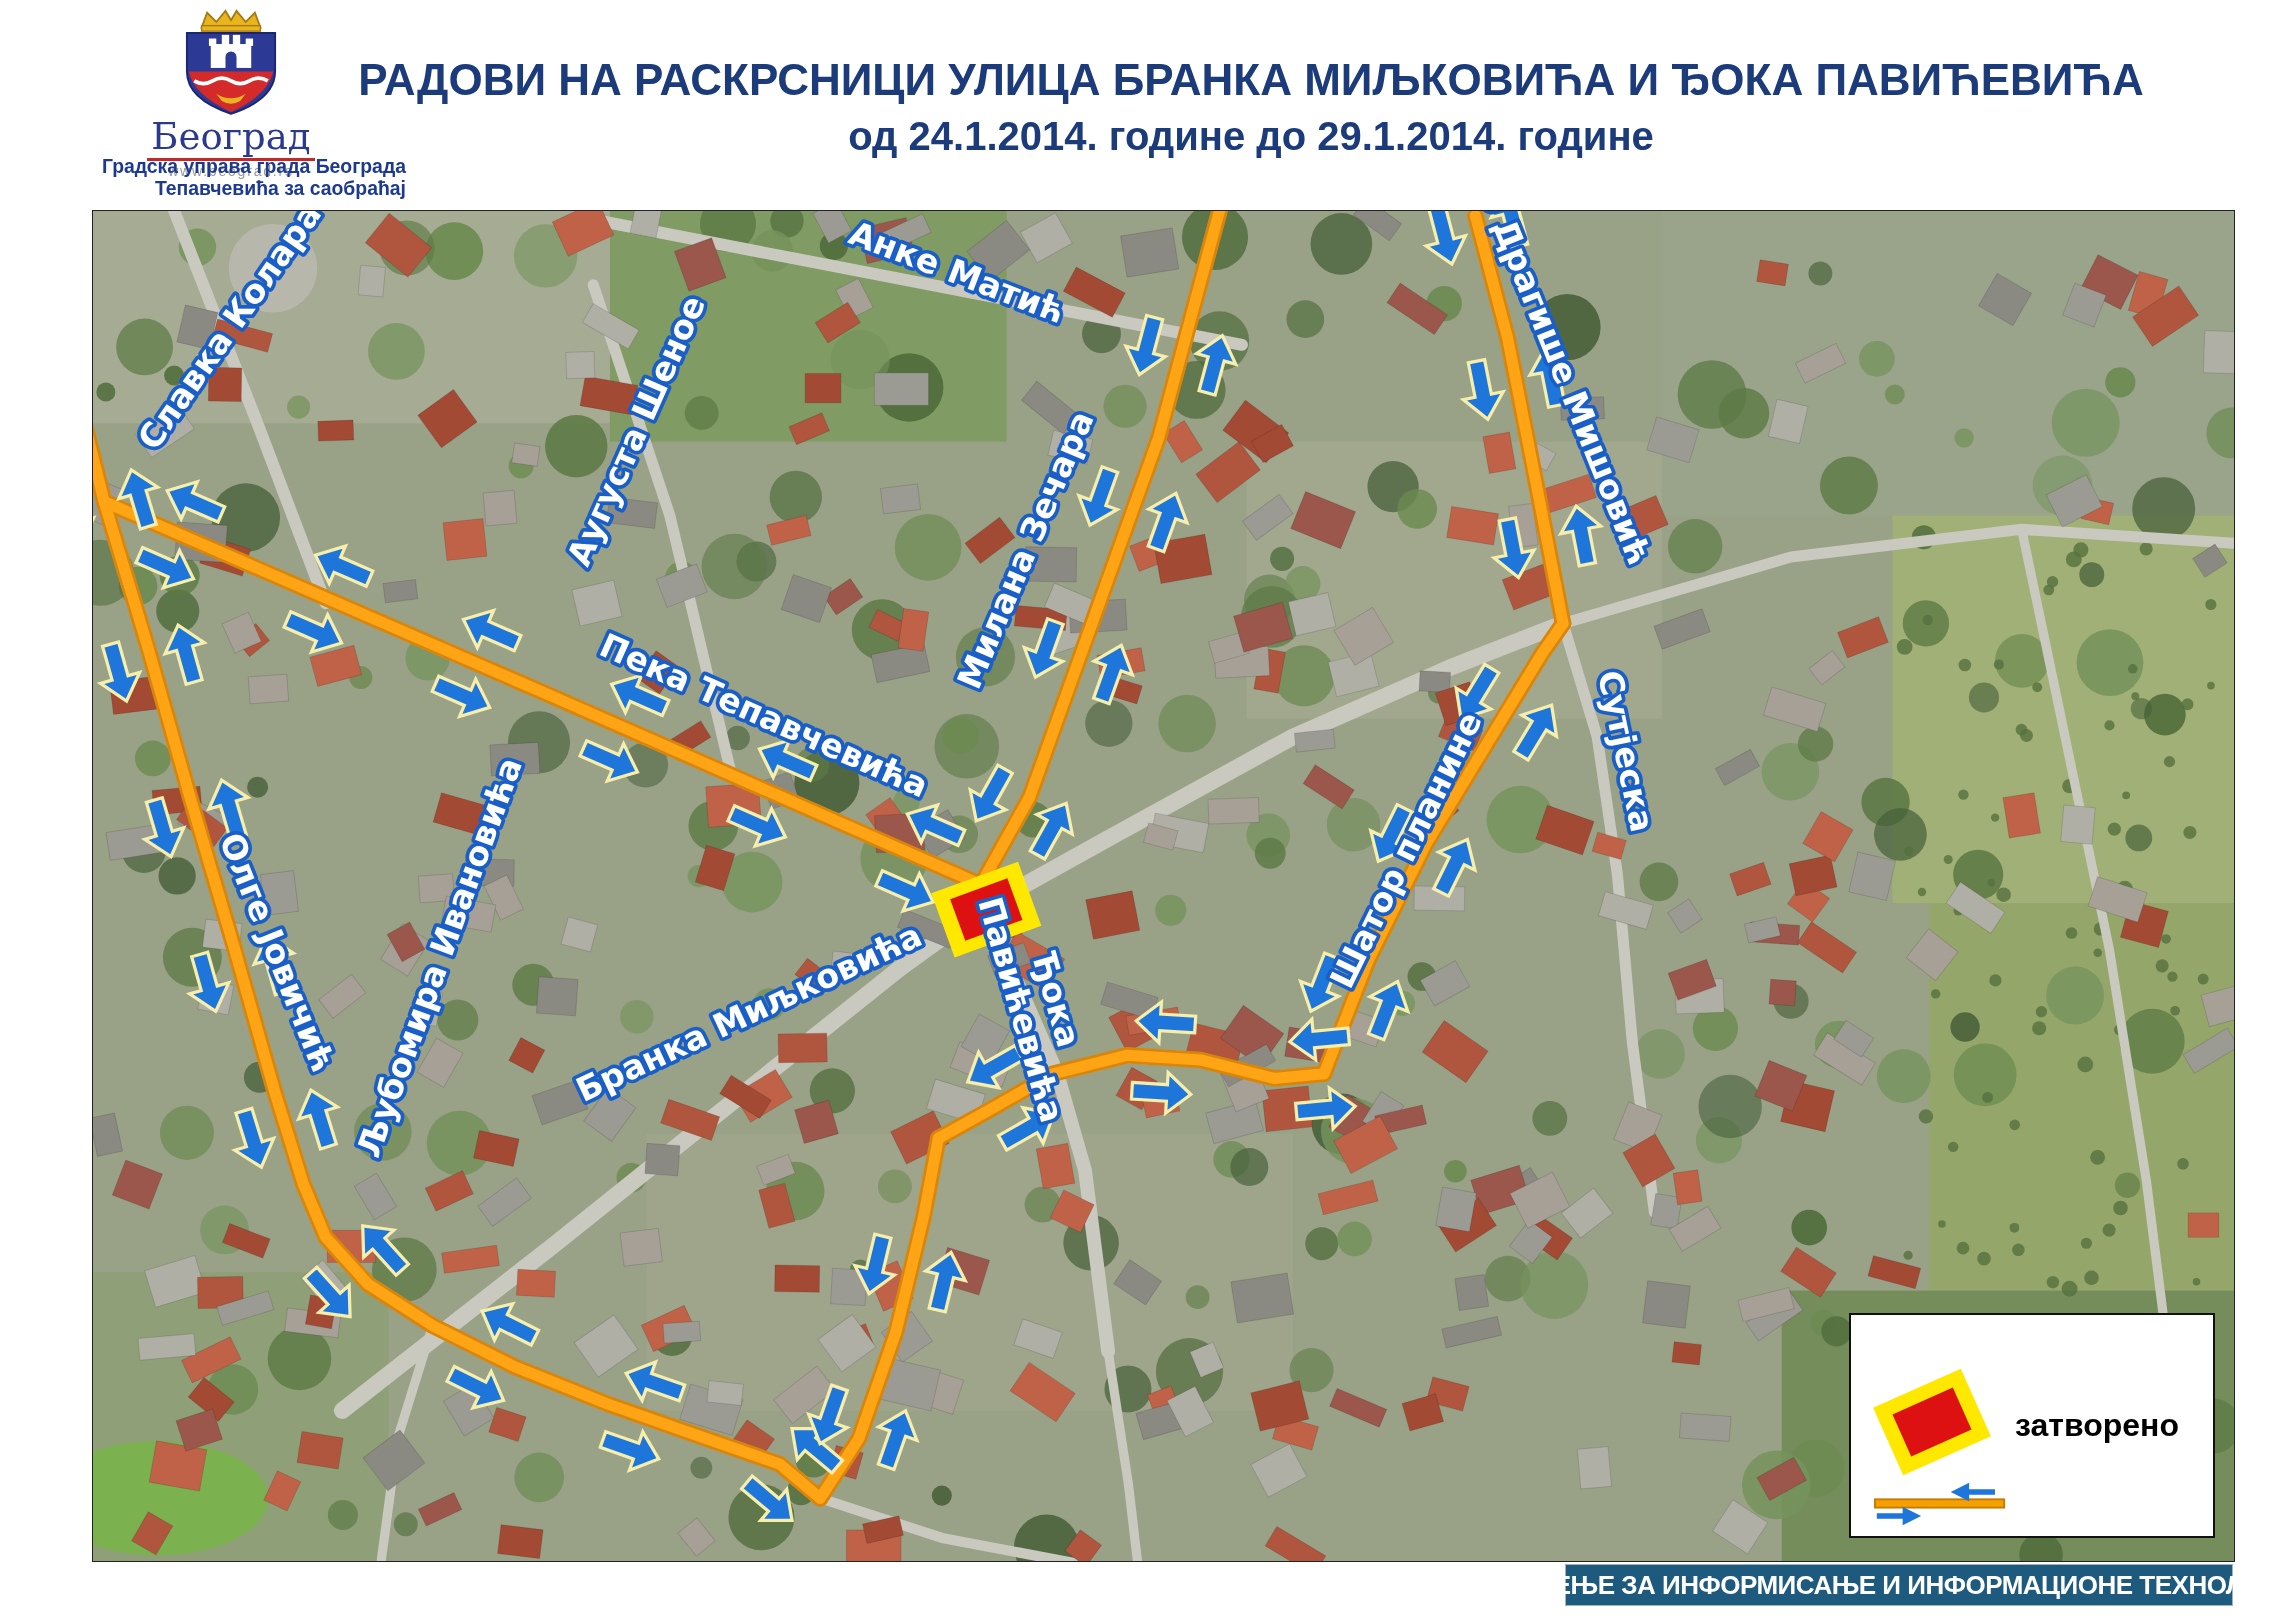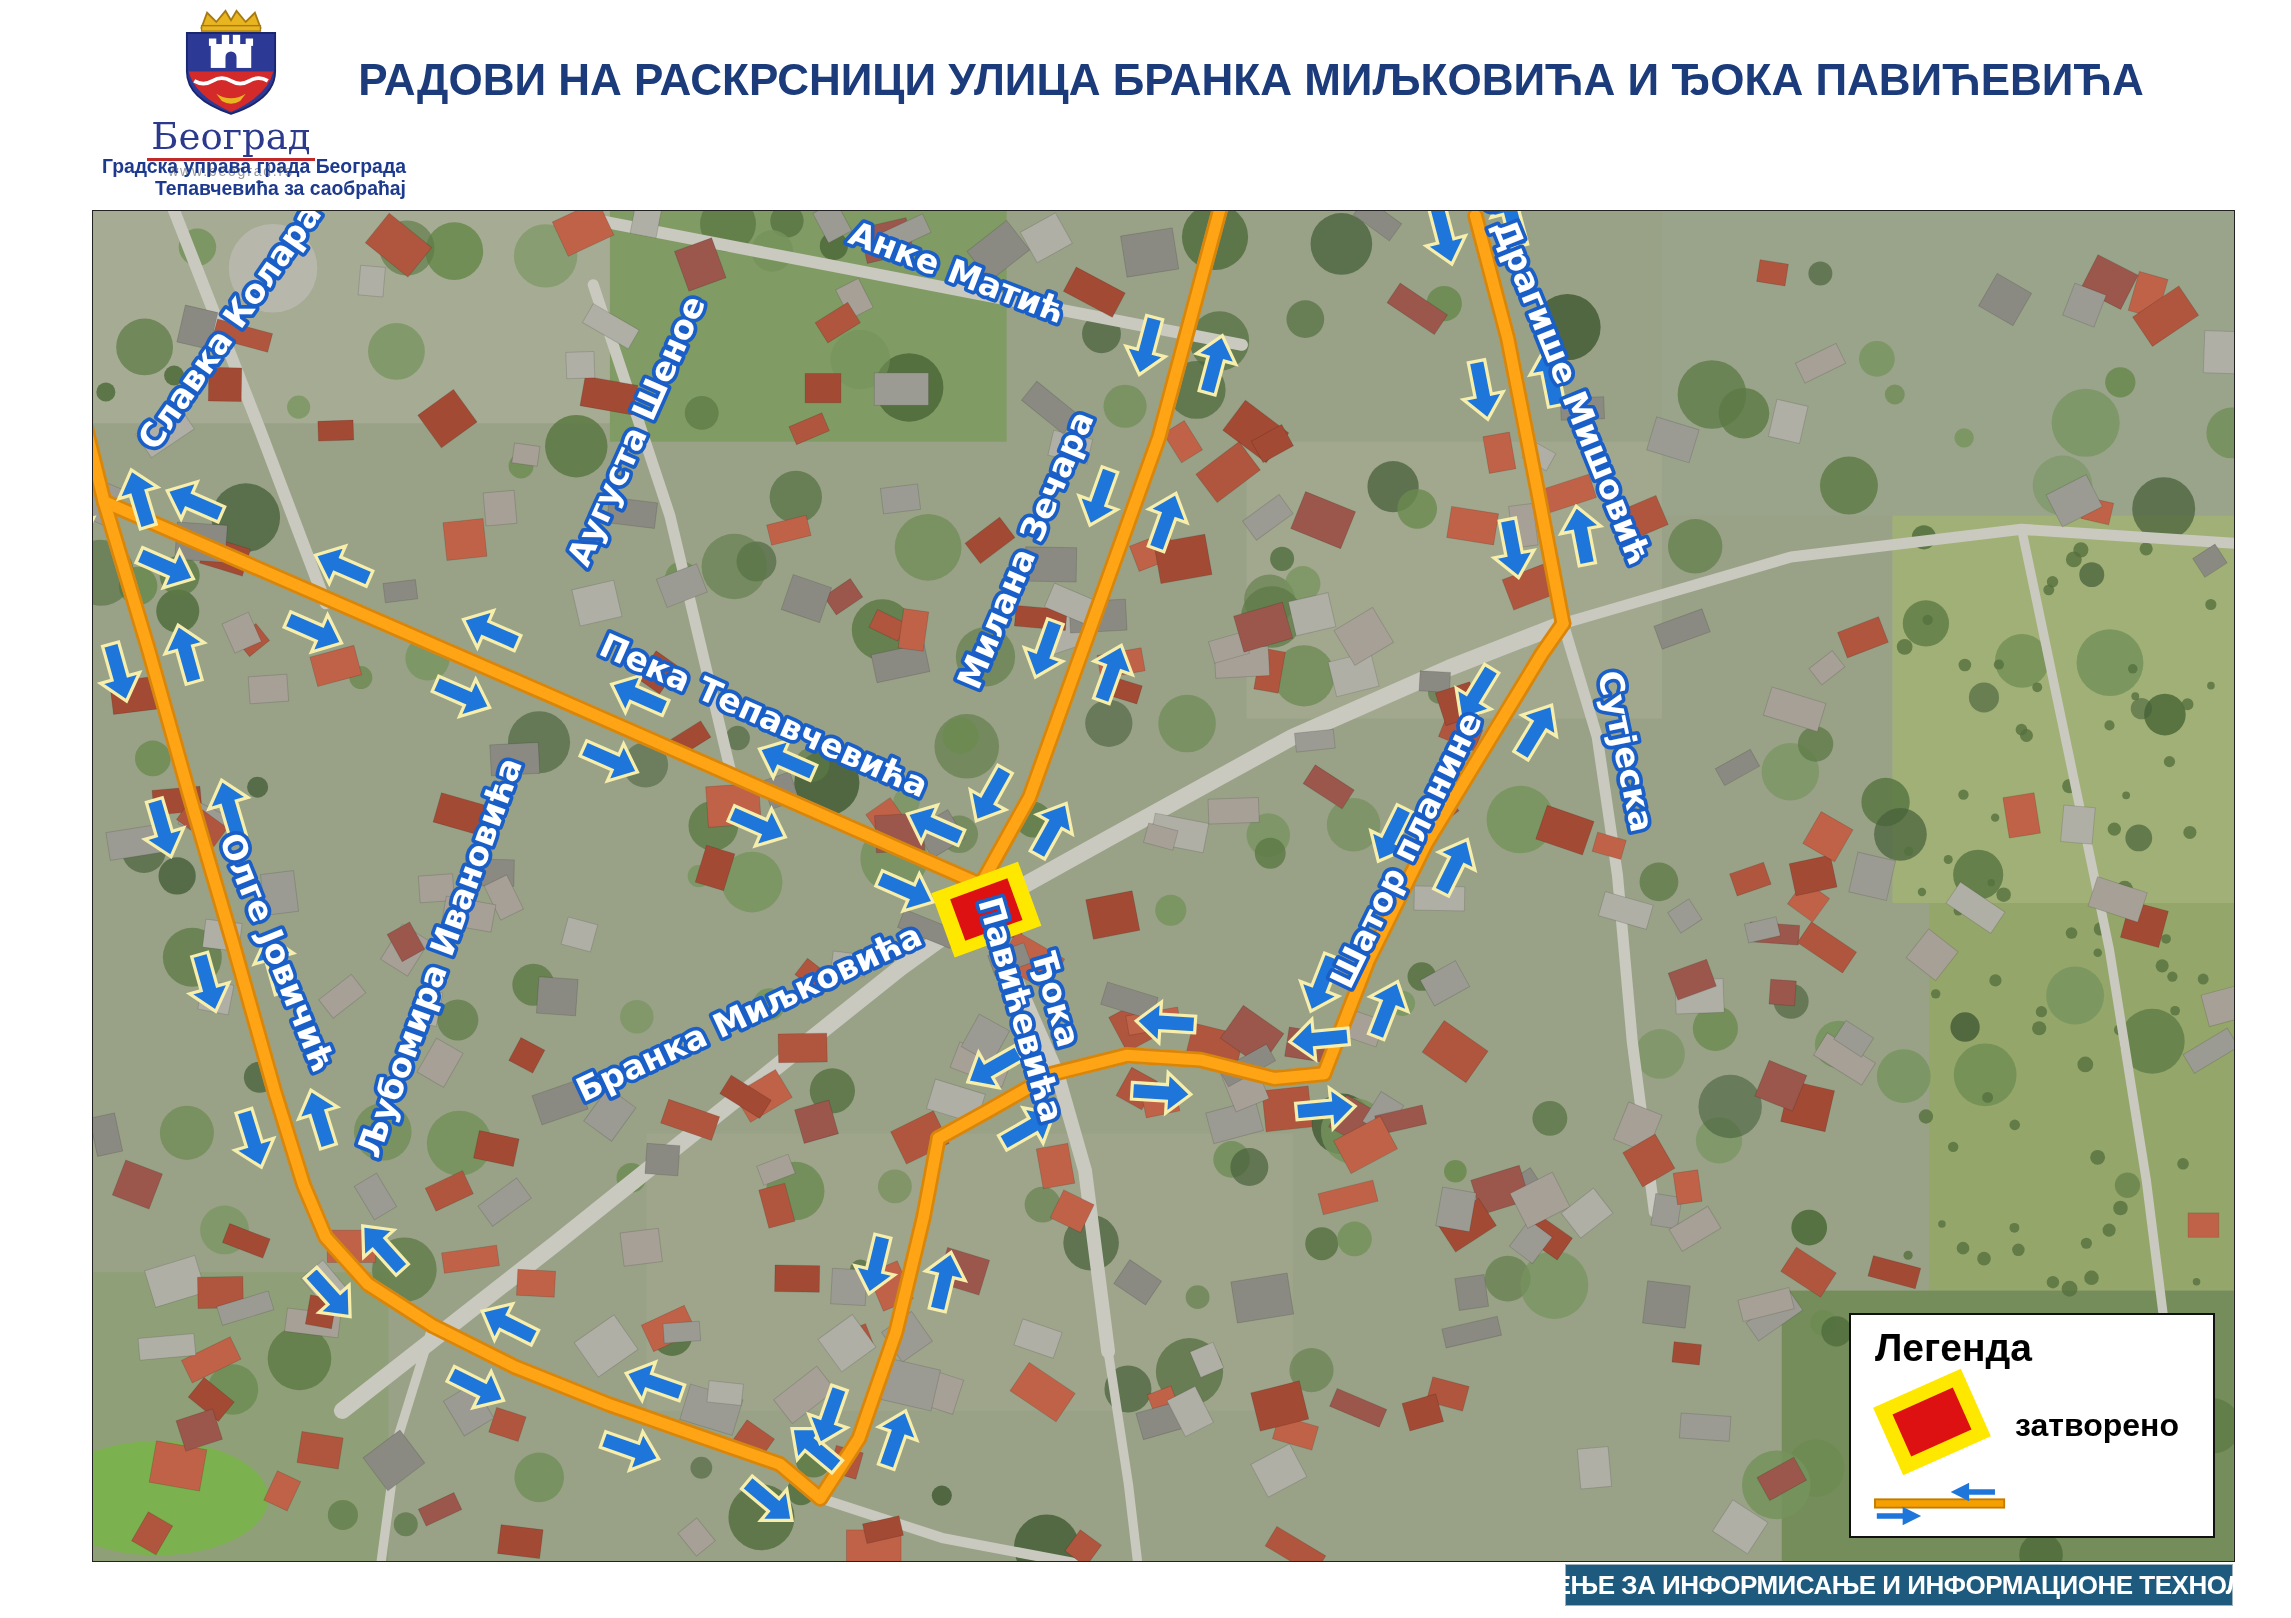--- a/index.html
+++ b/index.html
@@ -74,20 +74,21 @@
   <div class="city-url">www.beograd.rs</div>
 </div>
 
 <div class="org-lines">
   <div>Градска управа града Београда</div>
   <div>Тепавчевића за саобраћај</div>
 </div>
 
 <div class="title-block">
   <div class="title-line1">РАДОВИ НА РАСКРСНИЦИ УЛИЦА БРАНКА МИЉКОВИЋА И ЂОКА ПАВИЋЕВИЋА</div>
+  <div class="title-line2">од 24.1.2014. године до 29.1.2014. године</div>
 </div>
 
 <div class="map-frame">
   <svg id="map-svg" width="2141" height="1350" viewBox="0 0 2320 1463">
       <g>
         <rect x="0" y="0" width="2320" height="1463" fill="#99a287"></rect>
         <rect x="560" y="0" width="430" height="250" fill="#7d9a5f" opacity="0.85"></rect>
         <rect x="0" y="0" width="560" height="230" fill="#a8ad95" opacity="0.85"></rect>
         <rect x="1700" y="0" width="620" height="330" fill="#9aa58c" opacity="0.85"></rect>
         <rect x="1950" y="330" width="370" height="420" fill="#a2b373" opacity="0.85"></rect>
@@ -776,21 +777,20 @@
         <text x="0" y="0" fill="#ffffff" stroke="#1a5fc8" stroke-width="8" paint-order="stroke" stroke-linejoin="round" transform="translate(1434,698) rotate(-64)">Шатор планине</text>
         <text x="0" y="0" fill="#ffffff" stroke="#1a5fc8" stroke-width="8" paint-order="stroke" stroke-linejoin="round" transform="translate(188,808) rotate(68)">Олге Јовичић</text>
         <text x="0" y="0" fill="#ffffff" stroke="#1a5fc8" stroke-width="8" paint-order="stroke" stroke-linejoin="round" transform="translate(387,813) rotate(-70)">Љубомира Ивановића</text>
         <text x="0" y="0" fill="#ffffff" stroke="#1a5fc8" stroke-width="8" paint-order="stroke" stroke-linejoin="round" transform="translate(716,880) rotate(-25)">Бранка Миљковића</text>
         <text x="0" y="0" fill="#ffffff" stroke="#1a5fc8" stroke-width="8" paint-order="stroke" stroke-linejoin="round" transform="translate(1032,858) rotate(74)"><tspan x="0" y="0">Ђока</tspan><tspan x="0" y="40">Павићевића</tspan></text>
       </g>
     </svg>
 </div>
 
 <div class="legend">
-  <div class="legend-title">Легенда</div>
   <div class="legend-closed-icon">
     <div class="legend-closed-inner"></div>
   </div>
   <div class="legend-closed-label">затворено</div>
   <svg class="legend-alt-icon" width="135" height="48" viewBox="0 0 146 52">
     <rect x="2" y="22" width="140" height="9" fill="#f5a000" stroke="#c47b00" stroke-width="2"></rect>
     <path d="M132,11 L104,11 L104,4 L84,14 L104,24 L104,17 L132,17 Z" fill="#1e76db"></path>
     <path d="M4,37 L32,37 L32,30 L52,40 L32,50 L32,43 L4,43 Z" fill="#1e76db"></path>
   </svg>
 </div>

